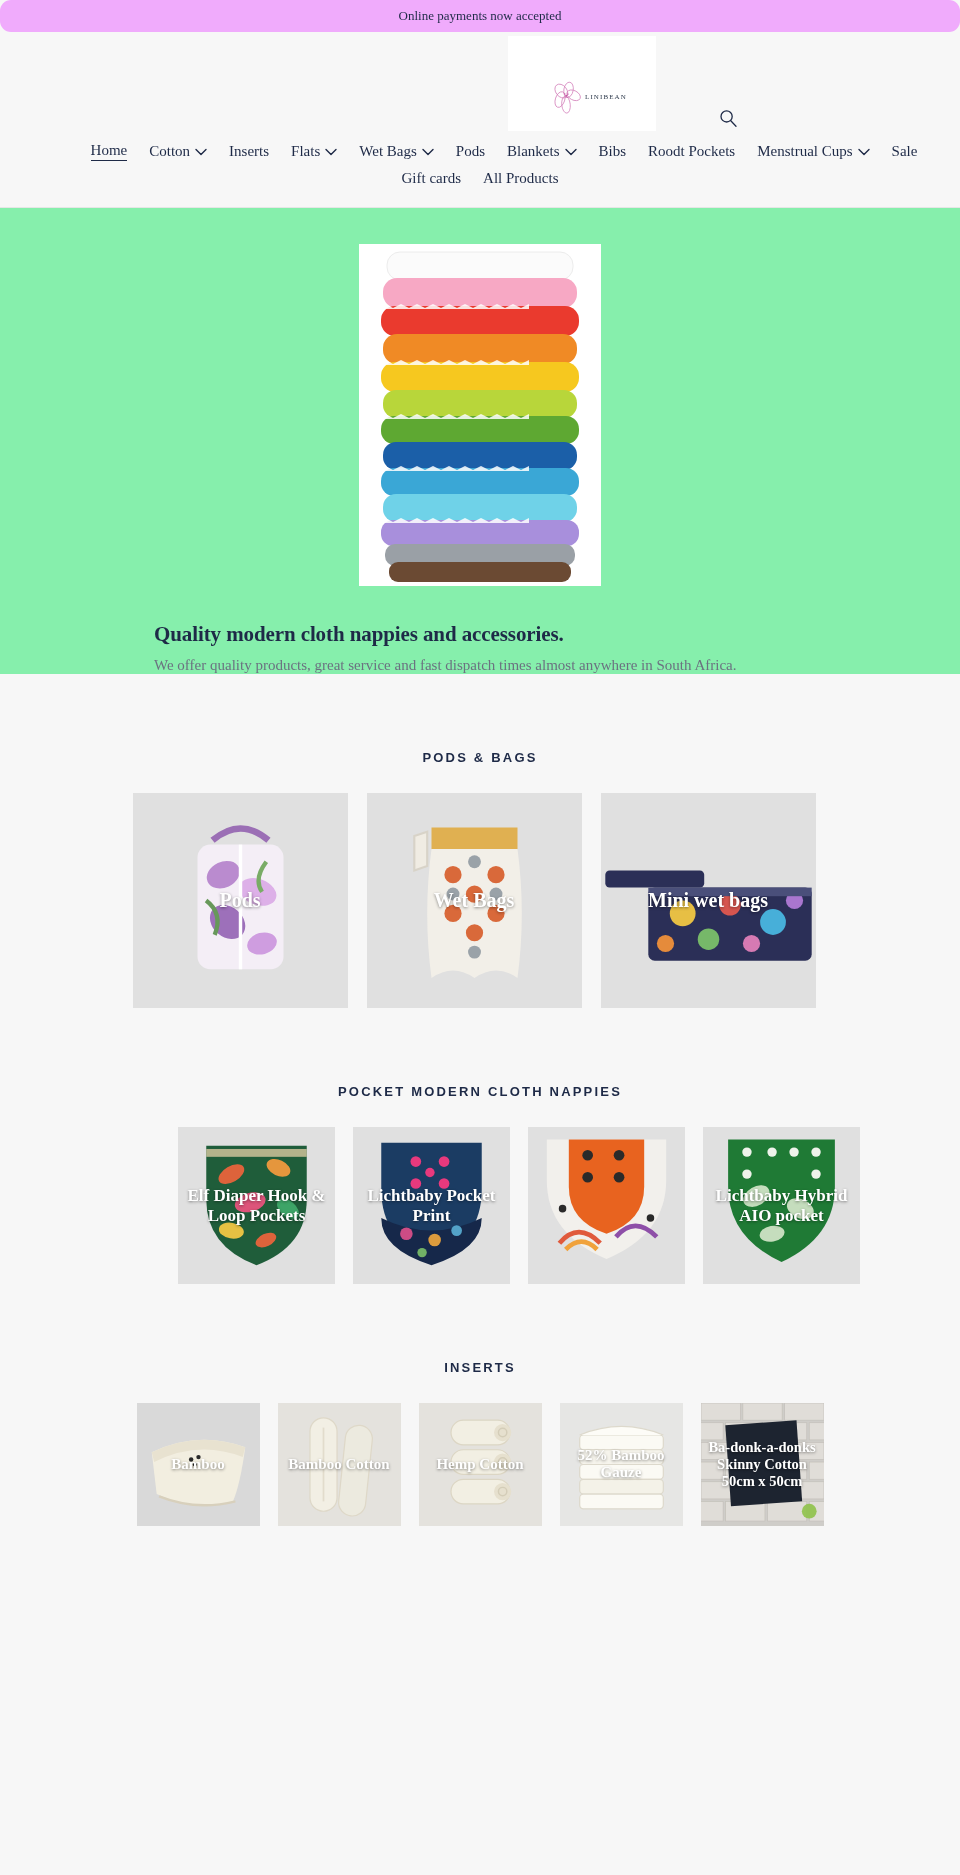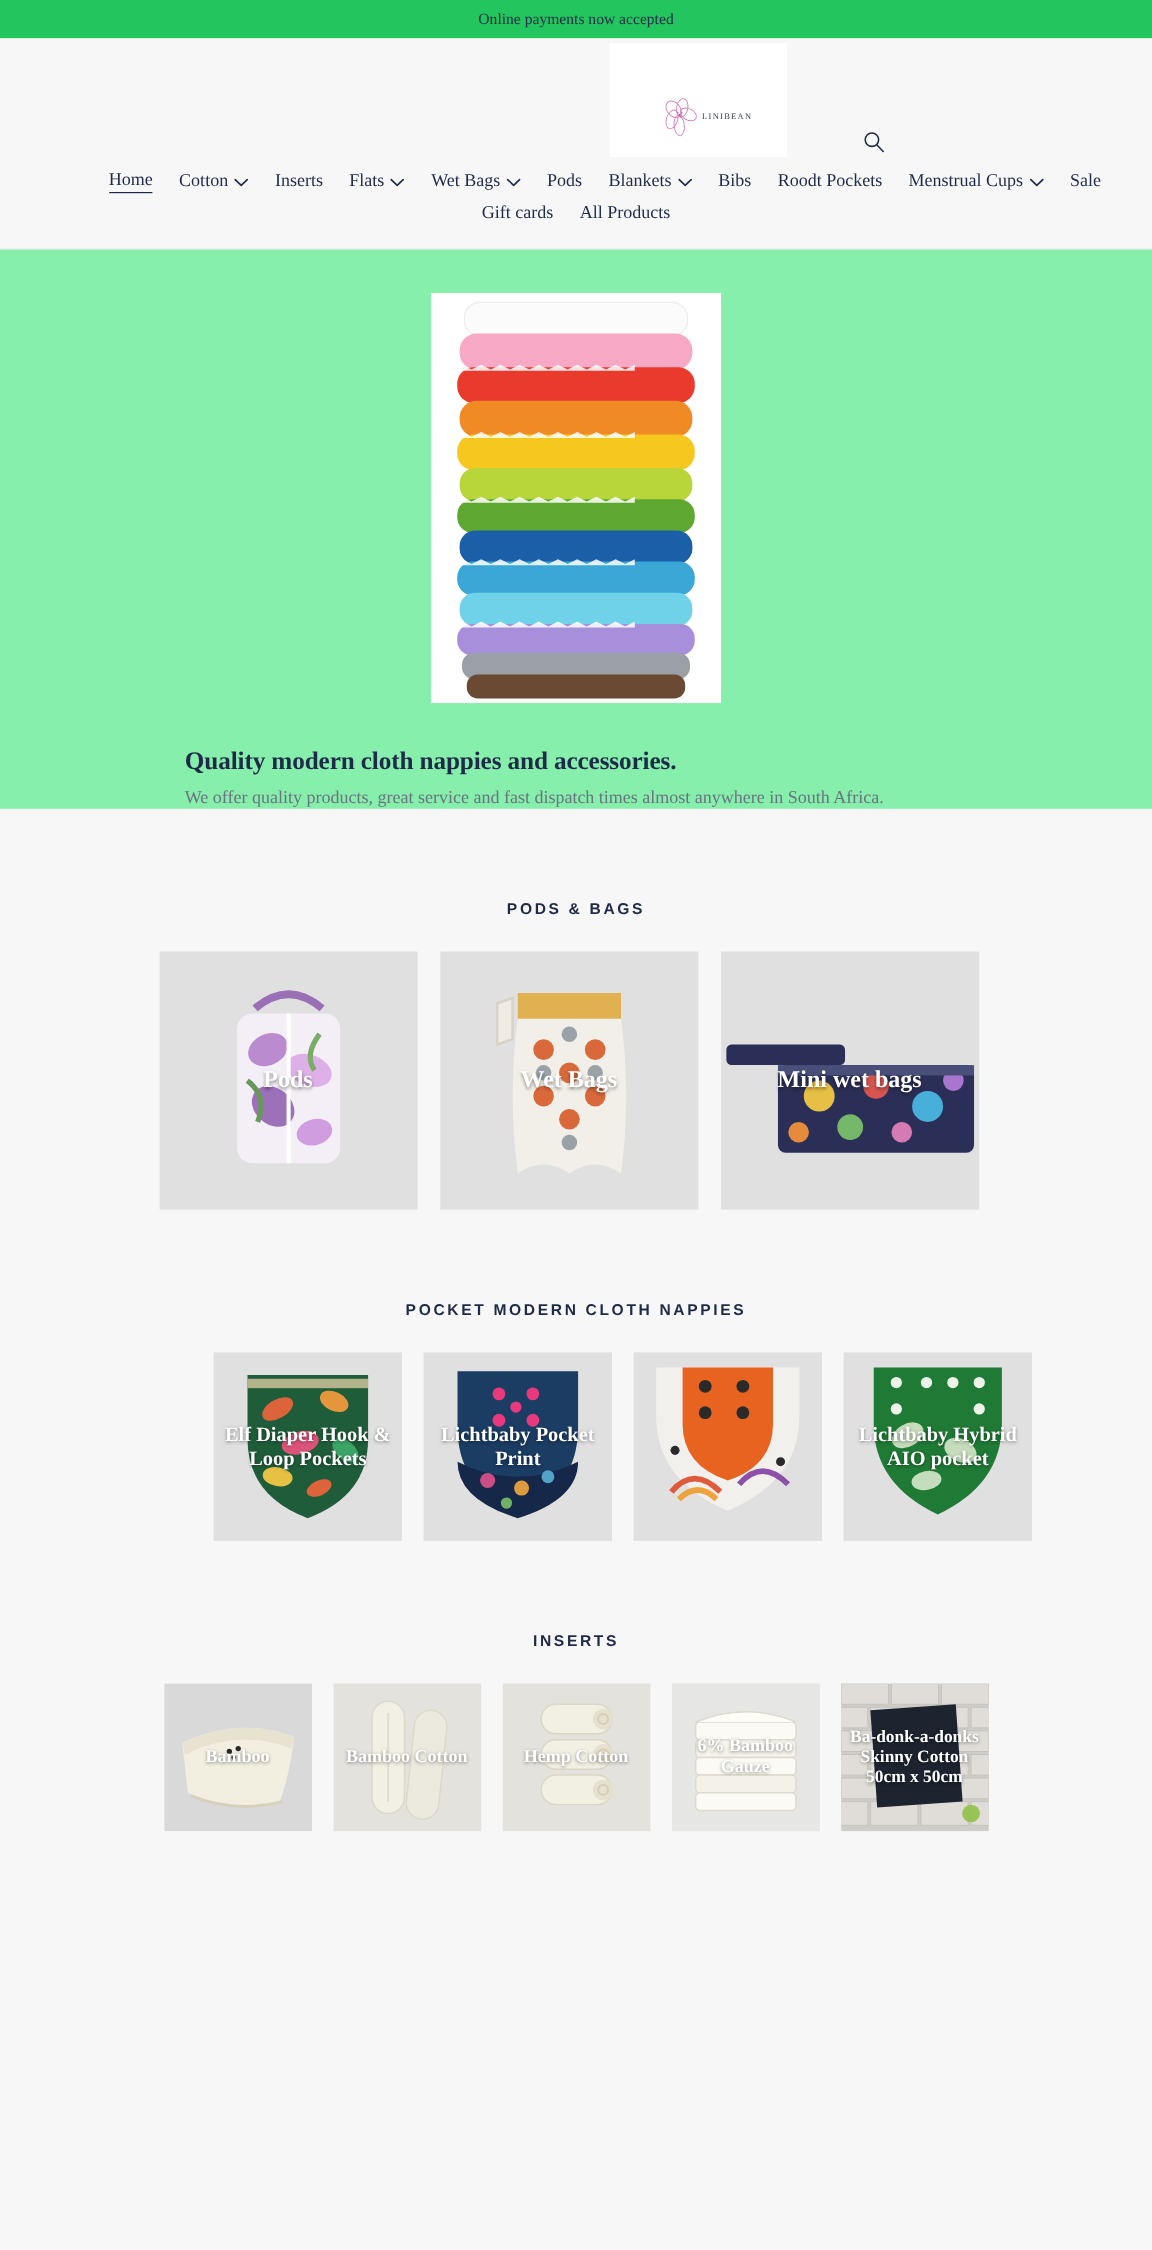--- a/index.html
+++ b/index.html
@@ -9,27 +9,28 @@
   }
   body {
     font-family: "Liberation Serif", serif;
     color: #1e2a47;
     overflow-x: hidden;
   }
 
   
   .announce {
     height: 32px;
-    background: #22c55e;
+    background: #f0abfc;
     display: flex;
     align-items: center;
     justify-content: center;
     font-family: "Liberation Serif", serif;
     font-size: 13px;
     color: #1e2a47;
+    border-radius: 11px;
   }
 
   
   .header {
     position: relative;
     height: 108px;
     background: #f7f7f7;
   }
   .logo-box {
     position: absolute;
@@ -535,21 +536,21 @@
       <rect width="100" height="100" fill="#e6e6e4"></rect>
       <g stroke="#ddd9cc">
         <rect x="16" y="26" width="68" height="12" rx="3" fill="#fbfaf4"></rect>
         <rect x="16" y="38" width="68" height="12" rx="3" fill="#f6f4ec"></rect>
         <rect x="16" y="50" width="68" height="12" rx="3" fill="#fbfaf4"></rect>
         <rect x="16" y="62" width="68" height="12" rx="3" fill="#f4f2e8"></rect>
         <rect x="16" y="74" width="68" height="12" rx="3" fill="#fbfaf4"></rect>
       </g>
       <path d="M16 26 q34 -14 68 0" fill="#fdfcf7" stroke="#ddd9cc"></path>
     </svg></div>
-          <span class="card-label">6% Bamboo Gauze</span>
+          <span class="card-label">52% Bamboo Gauze</span>
         </a>
         <a class="card">
           <div class="card-img"><svg viewBox="0 0 100 100" preserveAspectRatio="none" style="width:100%;height:100%">
       <rect width="100" height="100" fill="#cfcdc9"></rect>
       <g fill="#e0ddd8" stroke="#c4c1bb" stroke-width="0.6">
         <rect x="0" y="0" width="32" height="14"></rect>
                 <rect x="34" y="0" width="32" height="14"></rect>
                 <rect x="68" y="0" width="32" height="14"></rect>
         <rect x="-14" y="16" width="32" height="14"></rect>
                 <rect x="20" y="16" width="32" height="14"></rect>

